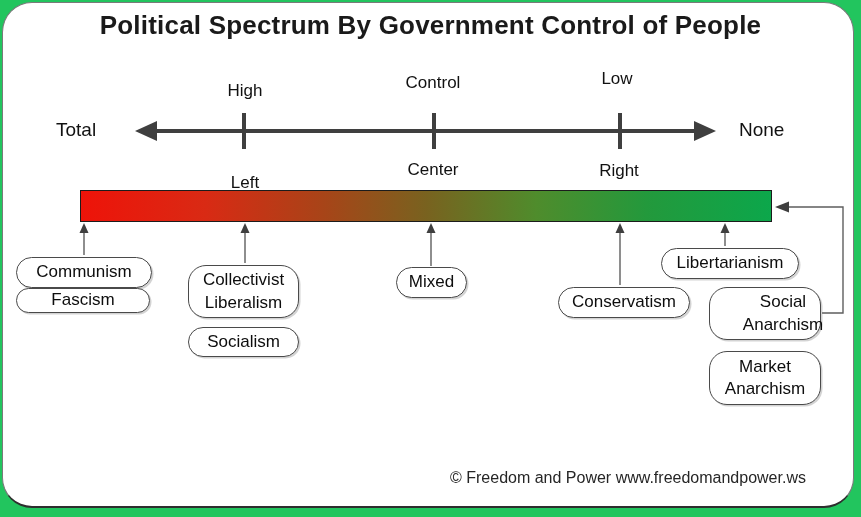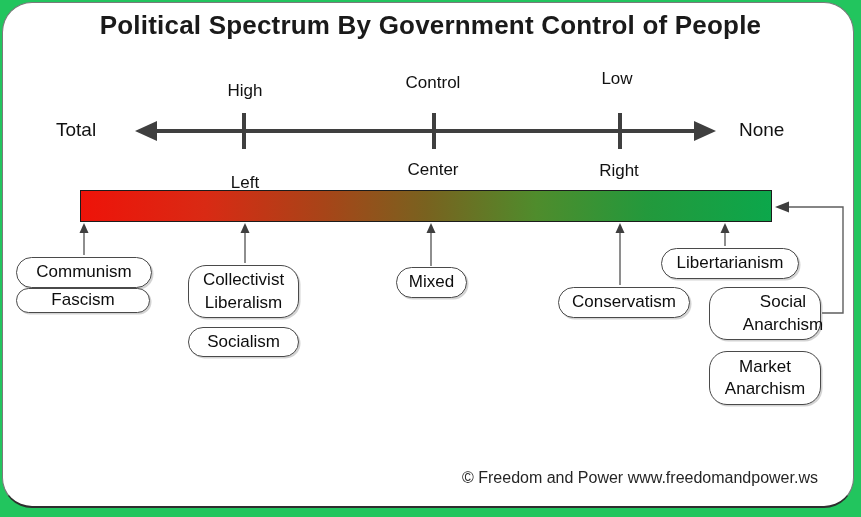--- a/index.html
+++ b/index.html
@@ -46,21 +46,21 @@
   #box-market-anarchism { left:709px; top:351px; width:112px; height:54px; }
   #lbl-high   { left:195px; top:81px;  }
   #lbl-medium { left:383px; top:73px;  }
   #lbl-low    { left:567px; top:69px;  }
   #lbl-left   { left:195px; top:163px;margin-top:10px; }
   #lbl-center { left:383px; top:160px; }
   #lbl-right  { left:569px; top:161px; }
   #lbl-total  { left:56px;  top:119px; }
   #lbl-none   { left:739px; top:119px; }
   .footer {
-    position:absolute; left:450px; top:469px; font-size:16px; color:#262626;margin-left:12px;
+    position:absolute; left:450px; top:469px; font-size:16px; color:#262626;
   }
   svg.overlay { position:absolute; left:0; top:0; }
 </style>
 </head>
 <body>
 
 <div class="canvas">
 
   <div class="frame"></div>
 

